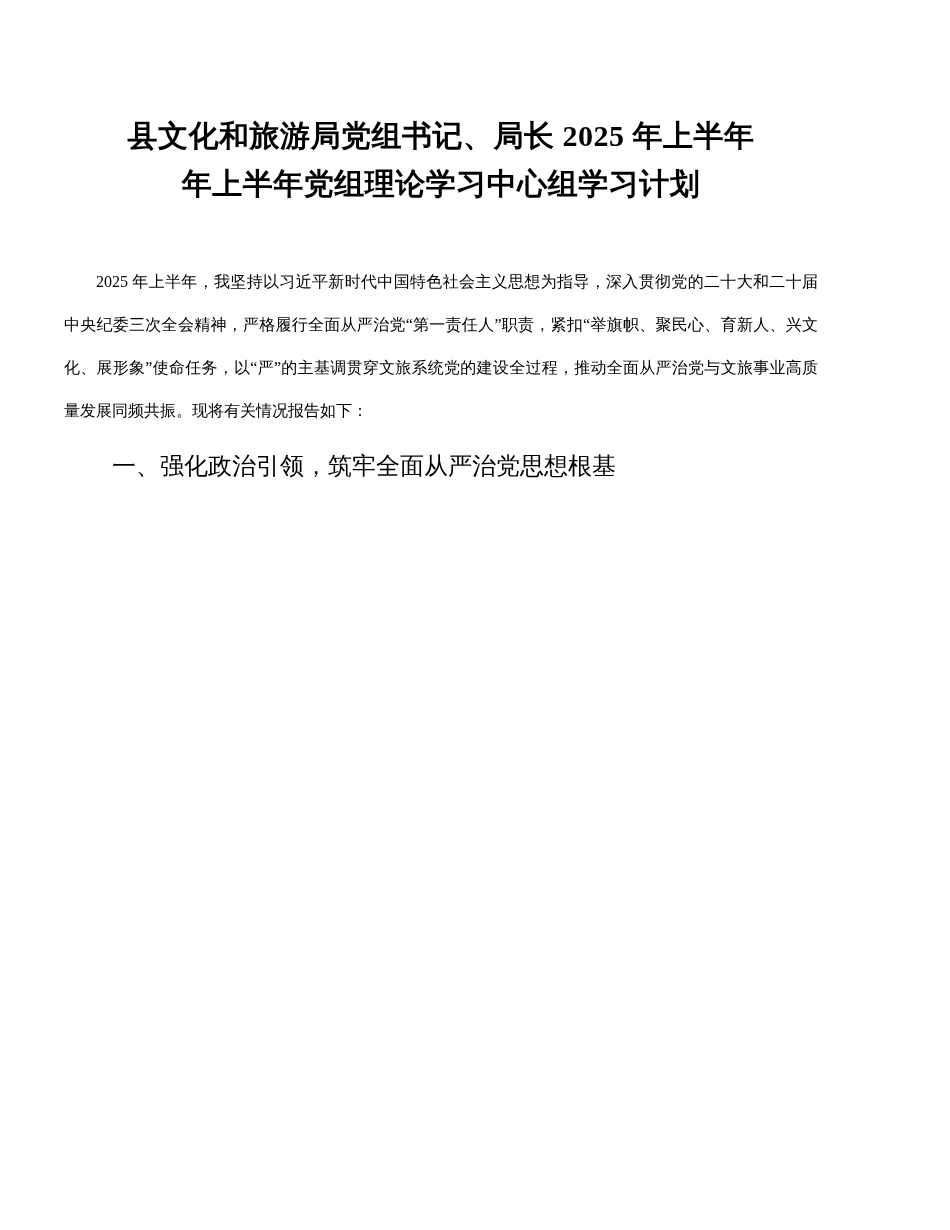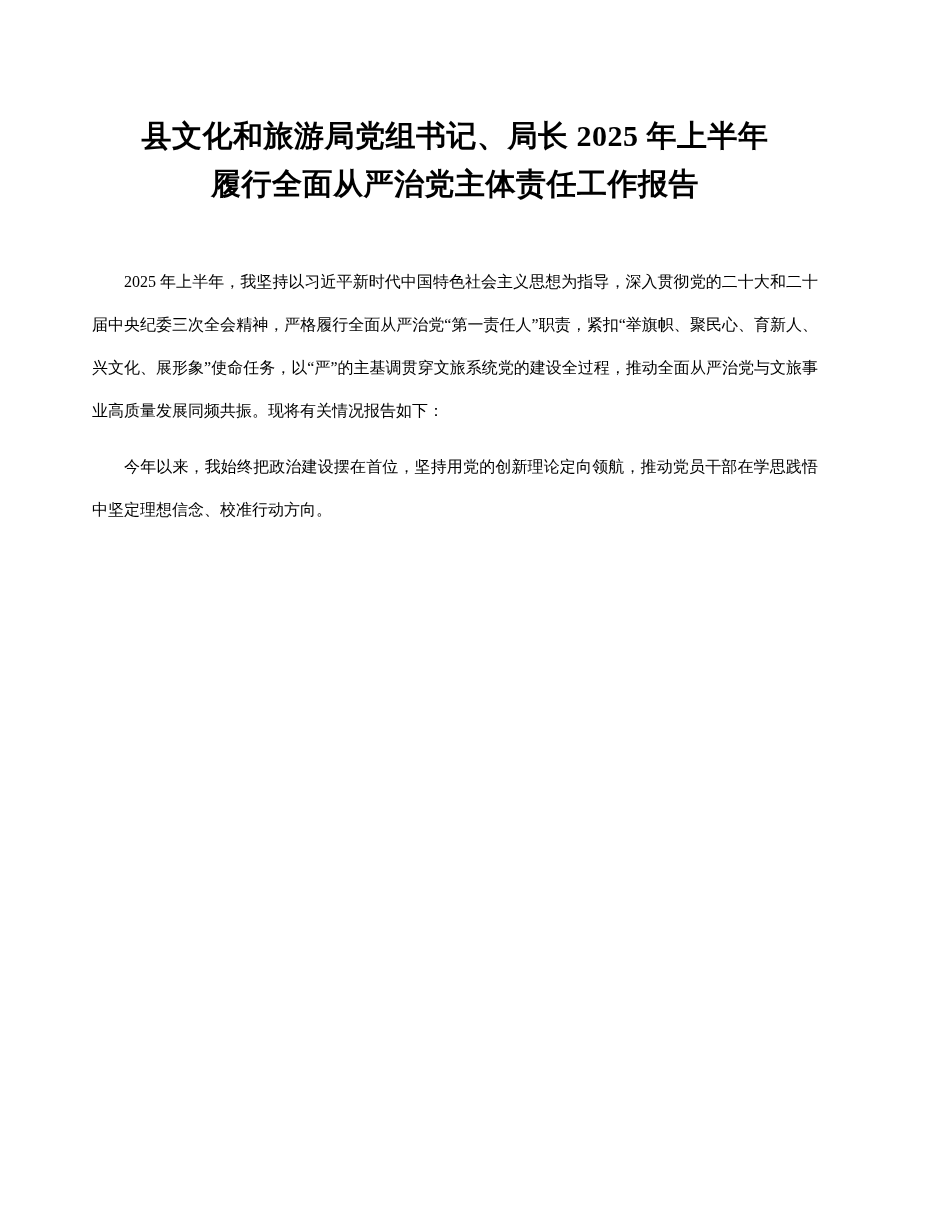--- a/index.html
+++ b/index.html
@@ -8,21 +8,21 @@
     padding: 0;
     background: #ffffff;
   }
   .page {
     position: relative;
     width: 950px;
     height: 1096px;
     overflow: hidden;
     background: #ffffff;
     color: #000000;
-    padding: 112px 132px 0 92px;
+    padding: 112px 132px 0 64px;
     font-family: "Liberation Serif", "DejaVu Serif", serif;
   }
   .doc-title {
     margin: 0 0 52px 0;
     font-size: 30px;
     font-weight: 700;
     text-align: center;
     line-height: 48px;
     letter-spacing: 0.5px;
   }
@@ -45,22 +45,22 @@
     font-weight: 400;
   }
 </style>
 </head>
 <body>
 
 <div class="page">
 
   <h1 class="doc-title">
     <span class="title-line">县文化和旅游局党组书记、局长 2025 年上半年</span>
-    <span class="title-line">履行全面从严治党主体责任工作报告</span>
+    <span class="title-line">年上半年党组理论学习中心组学习计划</span>
   </h1>
 
   <p class="para">2025 年上半年，我坚持以习近平新时代中国特色社会主义思想为指导，深入贯彻党的二十大和二十届中央纪委三次全会精神，严格履行全面从严治党“第一责任人”职责，紧扣“举旗帜、聚民心、育新人、兴文化、展形象”使命任务，以“严”的主基调贯穿文旅系统党的建设全过程，推动全面从严治党与文旅事业高质量发展同频共振。现将有关情况报告如下：</p>
 
+  <p class="section-heading">一、强化政治引领，筑牢全面从严治党思想根基</p>
 
-  <p class="para">今年以来，我始终把政治建设摆在首位，坚持用党的创新理论定向领航，推动党员干部在学思践悟中坚定理想信念、校准行动方向。</p>
 
 
 </div>
 
 </body></html>

